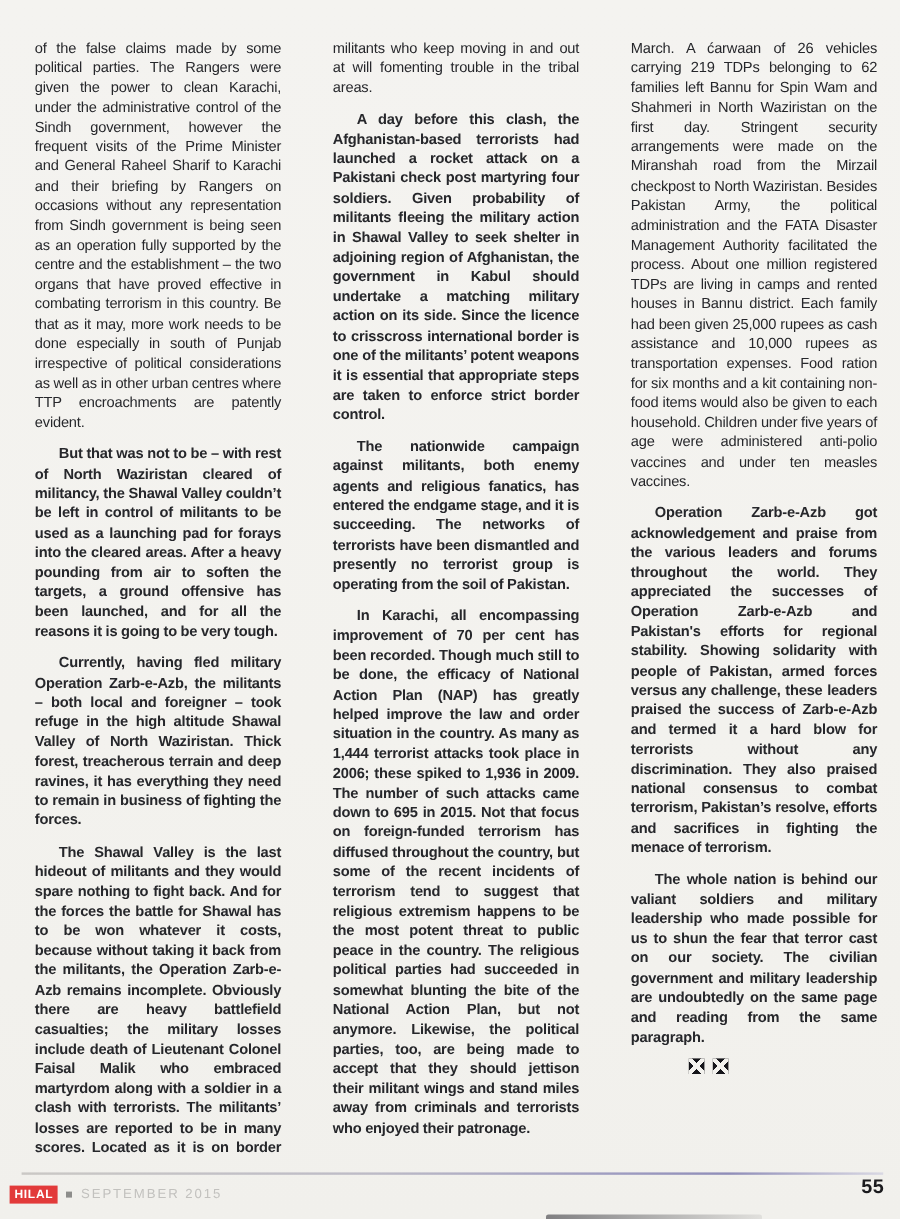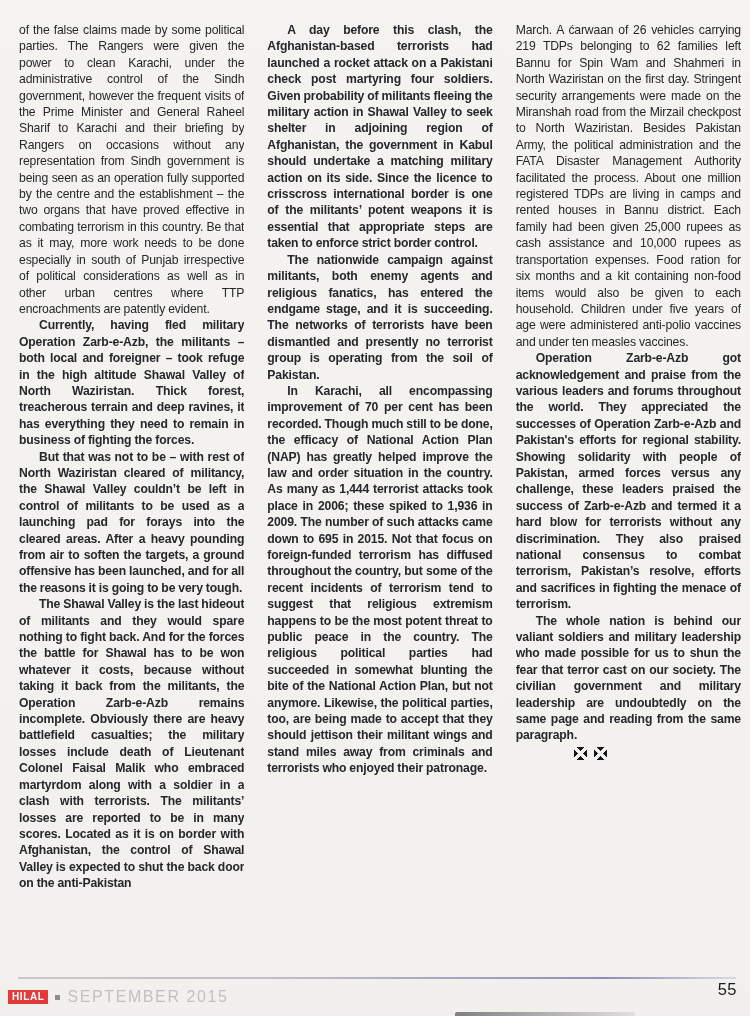--- a/index.html
+++ b/index.html
@@ -8,21 +8,21 @@
     background:linear-gradient(180deg,#f4f3f0 0%, #f3f2ee 60%, #f1f0ec 100%);
     font-family:"Liberation Sans", sans-serif;
     color:#26272b; overflow:hidden;
   }
   .columns {
     position:absolute; left:19px; top:22px; right:9px; height:940px;
     display:flex; gap:23px;
   }
   .col { flex:1 1 0; height:100%; overflow:hidden; }
   .para {
-    margin:0; font-size:12.2px; line-height:16.4px;
+    margin:10px; font-size:12.2px; line-height:16.4px;
     letter-spacing:-0.15px; text-align:justify; word-spacing:-0.2px;
   }
   .para.ind { text-indent:20px;font-weight:bold; }
   .it { }
   .end-marks { margin-top:3px; padding-left:58px; display:flex; gap:7px; }
   .end-sq {
     width:13px; height:13px; display:inline-block;
     background-color:#15151a;
     background-image:
       linear-gradient(45deg, transparent 41%, #f3f2ee 41%, #f3f2ee 59%, transparent 59%),
@@ -33,44 +33,45 @@
     background:linear-gradient(to right,#cac8c5 0%,#bdbbc6 40%,#9d9bc0 70%,#8f8db8 82%,#d9d8e3 100%);
   }
   .footer-left {
     position:absolute; left:8px; top:988px; display:flex; align-items:center; gap:7px;justify-content:center;
   }
   .logo-box {
     background:#e23a3a; color:#ffffff; font-weight:bold; font-size:10px;
     letter-spacing:0.6px; padding:2.5px 4px 2px 4px; line-height:1;
   }
   .bullet-sq { width:5px; height:5px; background:#8d8d8b; }
-  .issue-text { color:#c2c1be; font-size:16px; letter-spacing:1.6px; font-weight:400; }
+  .issue-text { color:#c2c1be; font-size:11px; letter-spacing:1.6px; font-weight:400; }
   .page-num {
     position:absolute; right:13px; top:980px;
-    font-size:16.5px; font-weight:normal; color:#1b1b1e; letter-spacing:0.5px;
+    font-size:16.5px; font-weight:bold; color:#1b1b1e; letter-spacing:0.5px;
   }
   .scan-edge {
     position:absolute; left:455px; bottom:0; width:180px; height:4px;
     background:linear-gradient(to right, rgba(35,35,42,0.55), rgba(35,35,42,0.08));
     border-radius:2px 2px 0 0;
   }
 </style>
 </head>
 <body>
 
 <div class="page">
 
   <div class="columns">
       <div class="col">
         <p class="para"><span>of the false claims made by some political parties. The Rangers were given the power to clean Karachi, under the administrative control of the Sindh government, however the frequent visits of the Prime Minister and General Raheel Sharif to Karachi and their briefing by Rangers on occasions without any representation from Sindh government is being seen as an operation fully supported by the centre and the establishment – the two organs that have proved effective in combating terrorism in this country. Be that as it may, more work needs to be done especially in south of Punjab irrespective of political considerations as well as in other urban centres where TTP encroachments are patently evident.</span></p>
+        <p class="para ind"><span>But that was not to be – with rest of North Waziristan cleared of militancy, the Shawal Valley couldn’t be left in control of militants to be used as a launching pad for forays into the cleared areas. After a heavy pounding from air to soften the targets, a ground offensive has been launched, and for all the reasons it is going to be very tough.</span></p>
         <p class="para ind"><span>Currently, having fled military Operation Zarb-e-Azb, the militants – both local and foreigner – took refuge in the high altitude Shawal Valley of North Waziristan. Thick forest, treacherous terrain and deep ravines, it has everything they need to remain in business of fighting the forces.</span></p>
-        <p class="para ind"><span>But that was not to be – with rest of North Waziristan cleared of militancy, the Shawal Valley couldn’t be left in control of militants to be used as a launching pad for forays into the cleared areas. After a heavy pounding from air to soften the targets, a ground offensive has been launched, and for all the reasons it is going to be very tough.</span></p>
         <p class="para ind"><span>The Shawal Valley is the last hideout of militants and they would spare nothing to fight back. And for the forces the battle for Shawal has to be won whatever it costs, because without taking it back from the militants, the Operation Zarb-e-Azb remains incomplete. Obviously there are heavy battlefield casualties; the military losses include death of Lieutenant Colonel Faisal Malik who embraced martyrdom along with a soldier in a clash with terrorists. The militants’ losses are reported to be in many scores. Located as it is on border with Afghanistan, the control of Shawal Valley is expected to shut the back door on the anti-Pakistan</span></p>
       </div>
       <div class="col">
+        <p class="para"><span>militants who keep moving in and out at will fomenting trouble in the tribal areas.</span></p>
         <p class="para ind"><span>A day before this clash, the Afghanistan-based terrorists had launched a rocket attack on a Pakistani check post martyring four soldiers. Given probability of militants fleeing the military action in Shawal Valley to seek shelter in adjoining region of Afghanistan, the government in Kabul should undertake a matching military action on its side. Since the licence to crisscross international border is one of the militants’ potent weapons it is essential that appropriate steps are taken to enforce strict border control.</span></p>
         <p class="para ind"><span>The nationwide campaign against militants, both enemy agents and religious fanatics, has entered the endgame stage, and it is succeeding. The networks of terrorists have been dismantled and presently no terrorist group is operating from the soil of Pakistan.</span></p>
         <p class="para ind"><span>In Karachi, all encompassing improvement of 70 per cent has been recorded. Though much still to be done, the efficacy of National Action Plan (NAP) has greatly helped improve the law and order situation in the country. As many as 1,444 terrorist attacks took place in 2006; these spiked to 1,936 in 2009. The number of such attacks came down to 695 in 2015. Not that focus on foreign-funded terrorism has diffused throughout the country, but some of the recent incidents of terrorism tend to suggest that religious extremism happens to be the most potent threat to public peace in the country. The religious political parties had succeeded in somewhat blunting the bite of the National Action Plan, but not anymore. Likewise, the political parties, too, are being made to accept that they should jettison their militant wings and stand miles away from criminals and terrorists who enjoyed their patronage.</span></p>
       </div>
       <div class="col">
         <p class="para"><span>March. A </span><span class="it">ćarwaan</span><span> of 26 vehicles carrying 219 TDPs belonging to 62 families left Bannu for Spin Wam and Shahmeri in North Waziristan on the first day. Stringent security arrangements were made on the Miranshah road from the Mirzail checkpost to North Waziristan. Besides Pakistan Army, the political administration and the FATA Disaster Management Authority facilitated the process. About one million registered TDPs are living in camps and rented houses in Bannu district. Each family had been given 25,000 rupees as cash assistance and 10,000 rupees as transportation expenses. Food ration for six months and a kit containing non-food items would also be given to each household. Children under five years of age were administered anti-polio vaccines and under ten measles vaccines.</span></p>
         <p class="para ind"><span>Operation Zarb-e-Azb got acknowledgement and praise from the various leaders and forums throughout the world. They appreciated the successes of Operation Zarb-e-Azb and Pakistan's efforts for regional stability. Showing solidarity with people of Pakistan, armed forces versus any challenge, these leaders praised the success of Zarb-e-Azb and termed it a hard blow for terrorists without any discrimination. They also praised national consensus to combat terrorism, Pakistan’s resolve, efforts and sacrifices in fighting the menace of terrorism.</span></p>
         <p class="para ind"><span>The whole nation is behind our valiant soldiers and military leadership who made possible for us to shun the fear that terror cast on our society. The civilian government and military leadership are undoubtedly on the same page and reading from the same paragraph.</span></p>
         <div class="end-marks">
           <span class="end-sq"></span>

